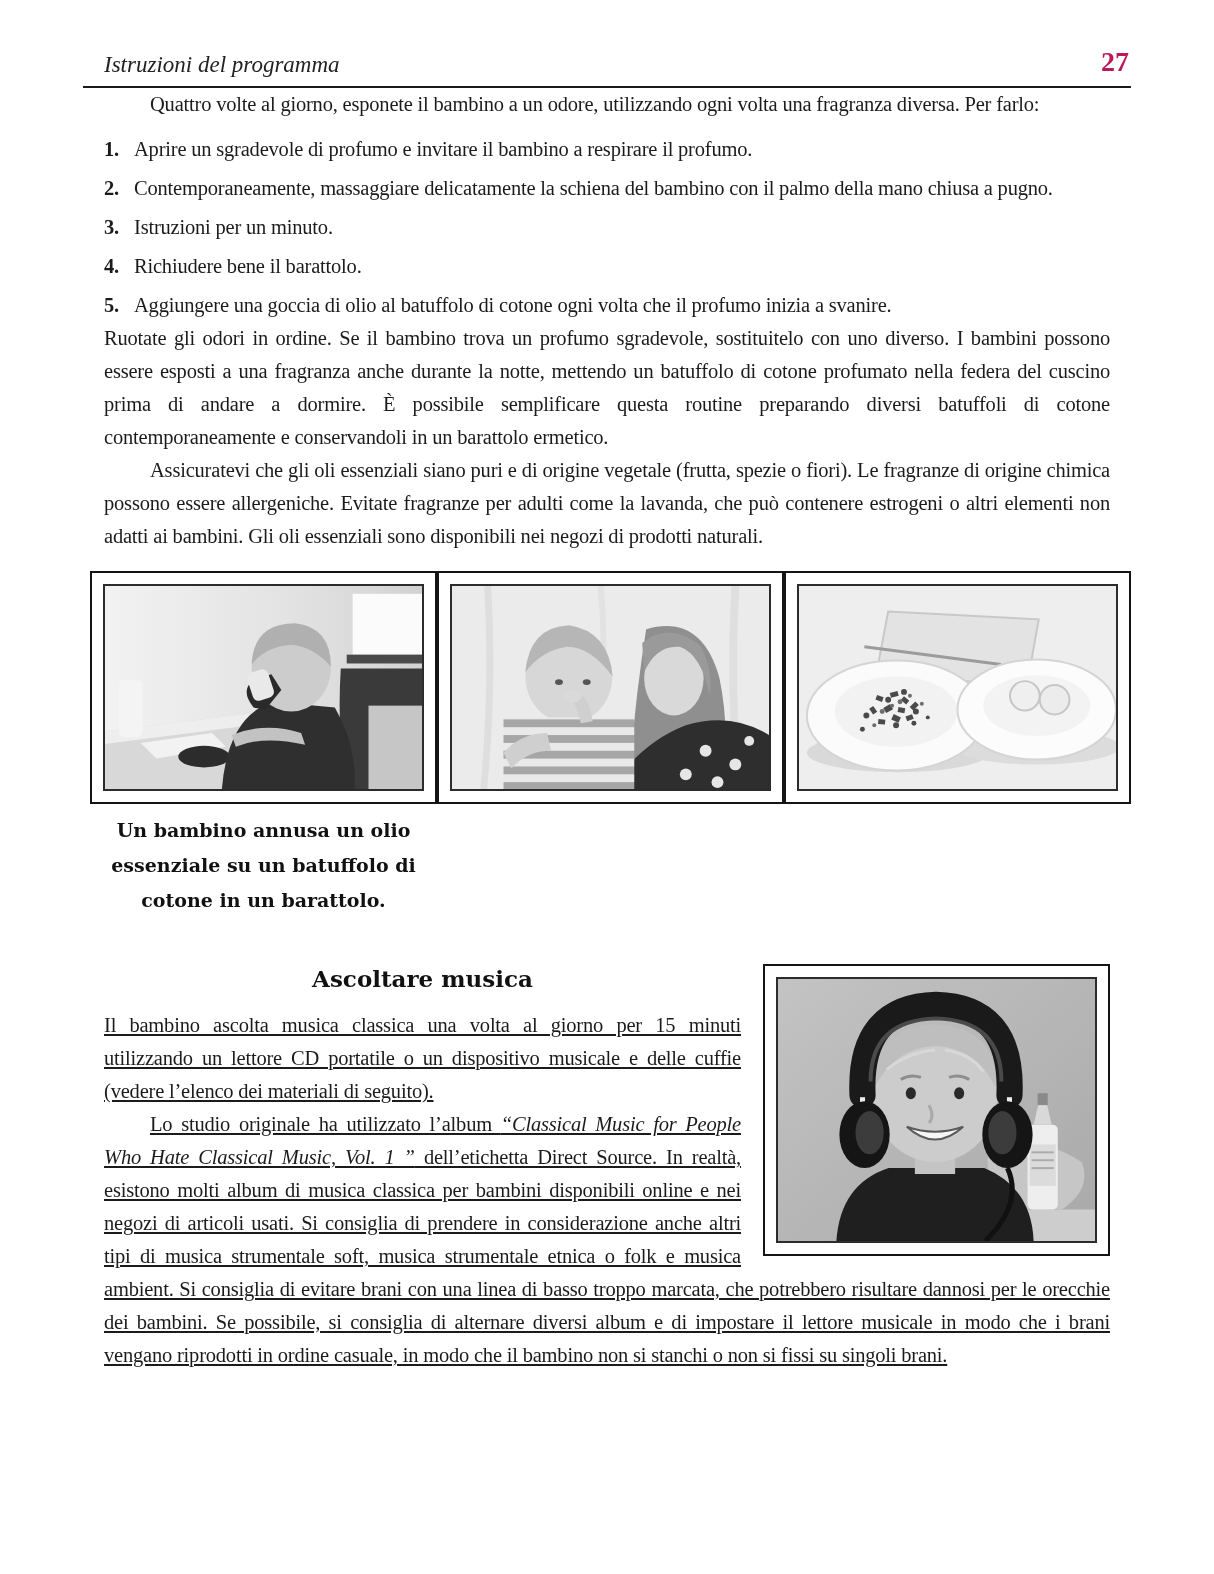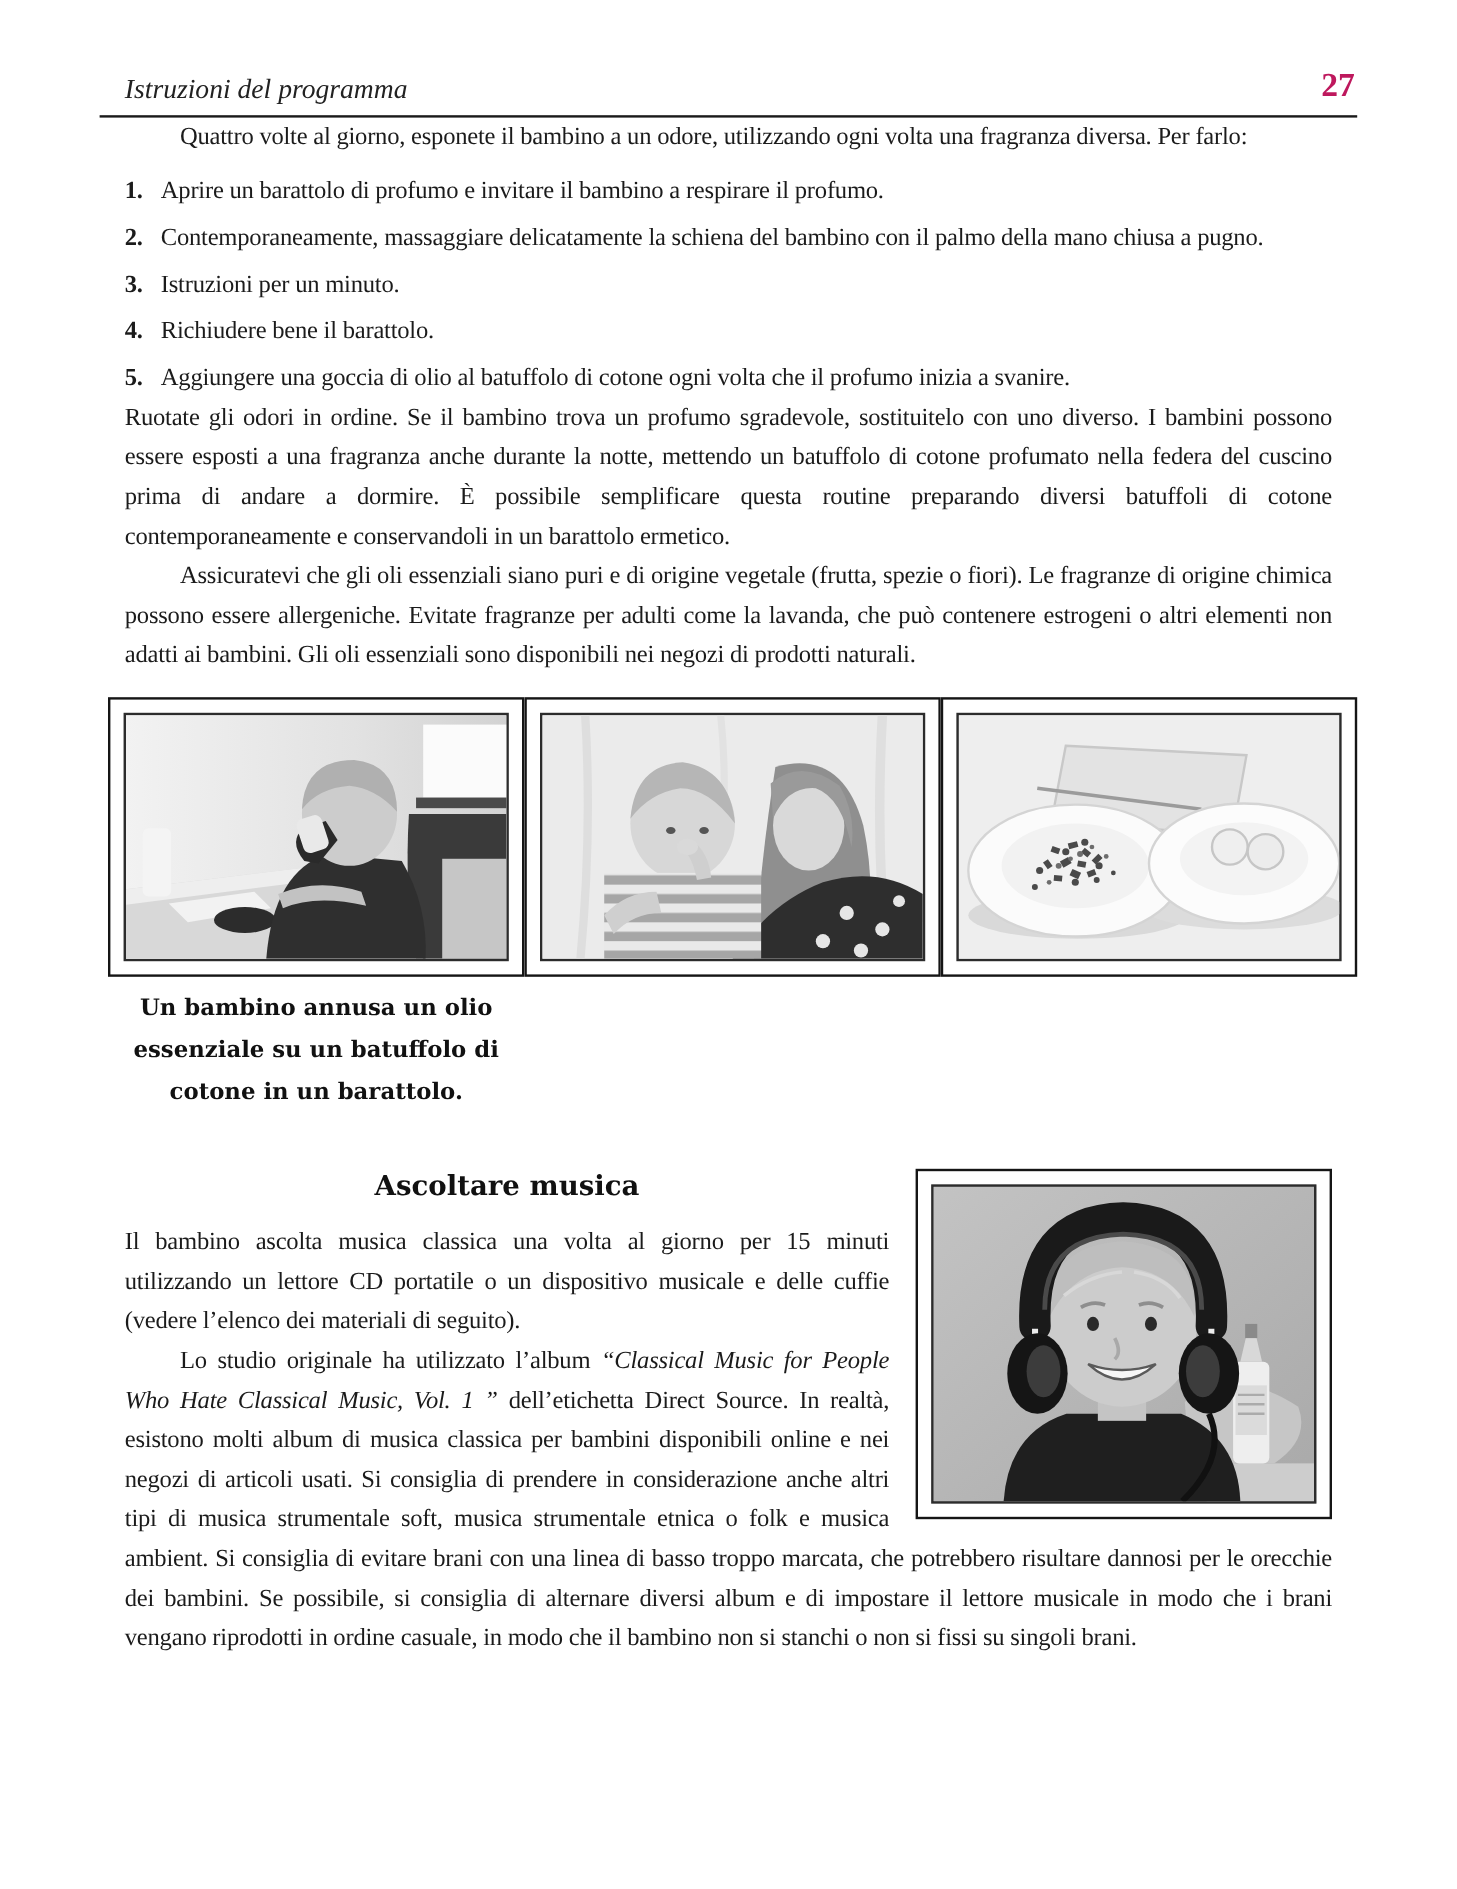--- a/index.html
+++ b/index.html
@@ -1,20 +1,20 @@
 <!DOCTYPE html>
 <html><head>
 <meta charset="utf-8">
 <style>
   html,body{margin:0;padding:0;background:#ffffff;}
   .page{
     width:1214px;height:1574px;background:#ffffff;position:relative;
     font-family:"Liberation Serif", serif;color:#1b1b1b;overflow:hidden;
   }
-  .inner{margin:16px 83px;width:1048px;}
+  .inner{margin:6px 83px;width:1048px;}
   .pg-header{display:flex;justify-content:space-between;align-items:flex-end;padding:40px 0 8px 0;}
   .running-title{font-style:italic;font-size:23px;margin-left:21px;color:#222;}
   .page-number{font-weight:700;font-size:28px;color:#be185d;margin-right:2px;}
   .header-rule{border-top:2px solid #1a1a1a;height:0;}
   .body-text{margin:0 21px;font-size:20.5px;line-height:33px;text-align:justify;letter-spacing:-0.2px;}
   p.para{margin:0;}
   .intro{text-indent:46px;margin-top:22px;}
   .steps{margin:12px 0 0 0;padding:0;list-style:none;}
   .step{position:relative;padding-left:30px;margin-top:6px;}
   .step-num{position:absolute;left:0;font-weight:700;}
@@ -29,21 +29,21 @@
     text-align:center;margin:9px auto 0;width:325px;color:#111;
   }
   .music{margin-top:44px;}
   .music:after{content:"";display:block;clear:both;}
   .music-frame{float:right;width:347px;margin:2px 0 10px 22px;box-sizing:border-box;}
   .music-photo{display:block;width:100%;height:266px;border:2px solid #2c2c2c;box-sizing:border-box;background:#bdbdbd;}
   .music-heading{
     font-family:"DejaVu Serif", serif;font-weight:700;font-size:23px;color:#111;
     text-align:center;margin:0 0 14px 0;letter-spacing:0;
   }
-  .music p.para{margin:0;}
+  .music p.para{margin:0;text-decoration:underline;}
   .music .p2{text-indent:46px;}
   em{font-style:italic;}
 </style>
 </head>
 <body>
 
 <div class="page">
   <div class="inner">
 
     <header class="pg-header">
@@ -52,21 +52,21 @@
     </header>
     <div class="header-rule"></div>
 
     <div class="body-text">
 
       <p class="para intro">Quattro volte al giorno, esponete il bambino a un odore, utilizzando ogni volta una fragranza diversa. Per farlo:</p>
 
       <ol class="steps">
         <li class="step">
           <span class="step-num">1.</span>
-          <span class="step-text">Aprire un barattolo di profumo e invitare il bambino a respirare il profumo.</span>
+          <span class="step-text">Aprire un sgradevole di profumo e invitare il bambino a respirare il profumo.</span>
         </li>
         <li class="step">
           <span class="step-num">2.</span>
           <span class="step-text">Contemporaneamente, massaggiare delicatamente la schiena del bambino con il palmo della mano chiusa a pugno.</span>
         </li>
         <li class="step">
           <span class="step-num">3.</span>
           <span class="step-text">Istruzioni per un minuto.</span>
         </li>
         <li class="step">

